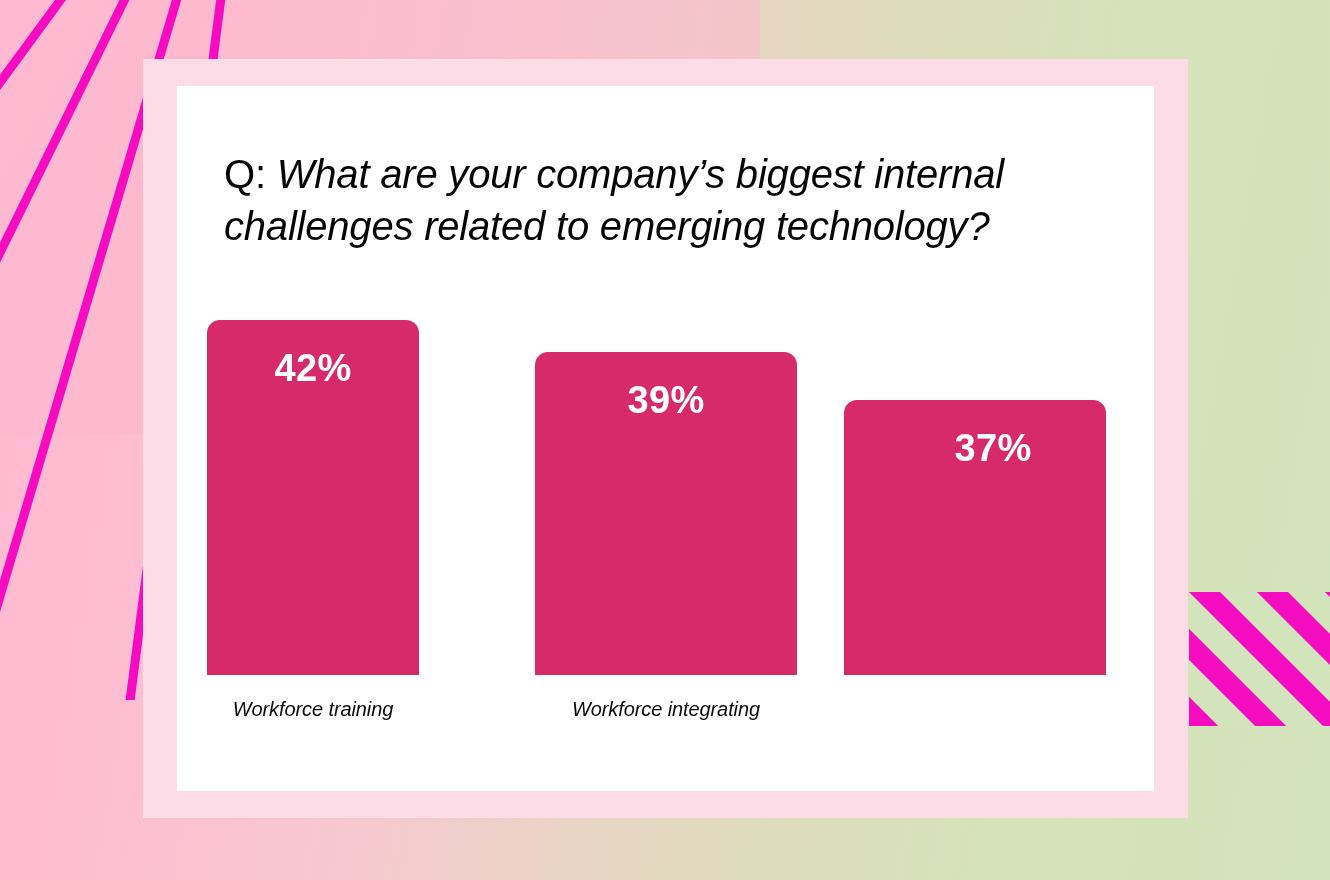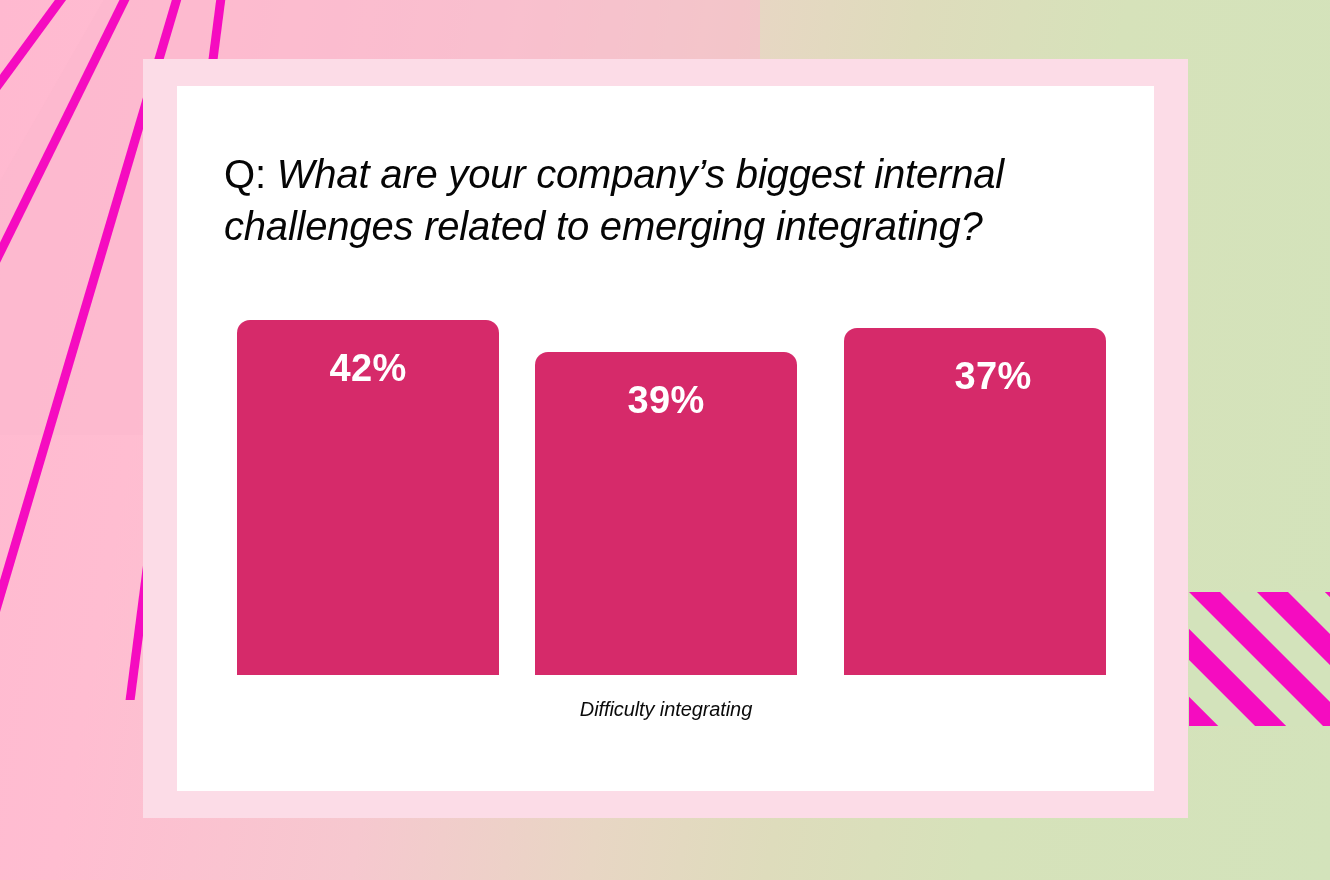--- a/index.html
+++ b/index.html
@@ -174,39 +174,40 @@
         </pattern>
       </defs>
       <rect x="0" y="0" width="141" height="134" fill="url(#diagstripe)"></rect>
     </svg>
   </div>
 
   <div class="card-frame"></div>
   <div class="card-inner"></div>
 
   <div class="question">
-    <span class="q-marker">Q:</span><span>&nbsp;</span><span>What are your company’s biggest internal challenges related to emerging integrating?</span>
+    <span class="q-marker">Q:</span><span>&nbsp;</span><span>What are your company’s biggest internal challenges related to emerging technology?</span>
   </div>
 
   <div class="chart">
 
-    <div class="bar-col" style="left:60px; width:262px; height:705px;">
+    <div class="bar-col" style="left:30px; width:212px; height:705px;">
       <div class="bar" style="height:355px;">
         <span class="bar-value">42%</span>
       </div>
+      <div class="bar-label">Workforce training</div>
     </div>
 
     <div class="bar-col" style="left:358px; width:262px; height:798px;">
       <div class="bar" style="height:323px;">
         <span class="bar-value">39%</span>
       </div>
-      <div class="bar-label">Difficulty integrating</div>
+      <div class="bar-label">Workforce integrating</div>
     </div>
 
     <div class="bar-col" style="left:667px; width:262px; height:705px;">
-      <div class="bar" style="height:347px;padding-left:36px;">
+      <div class="bar" style="height:275px;padding-left:36px;">
         <span class="bar-value">37%</span>
       </div>
     </div>
 
   </div>
 
 </div>
 
 </body></html>

